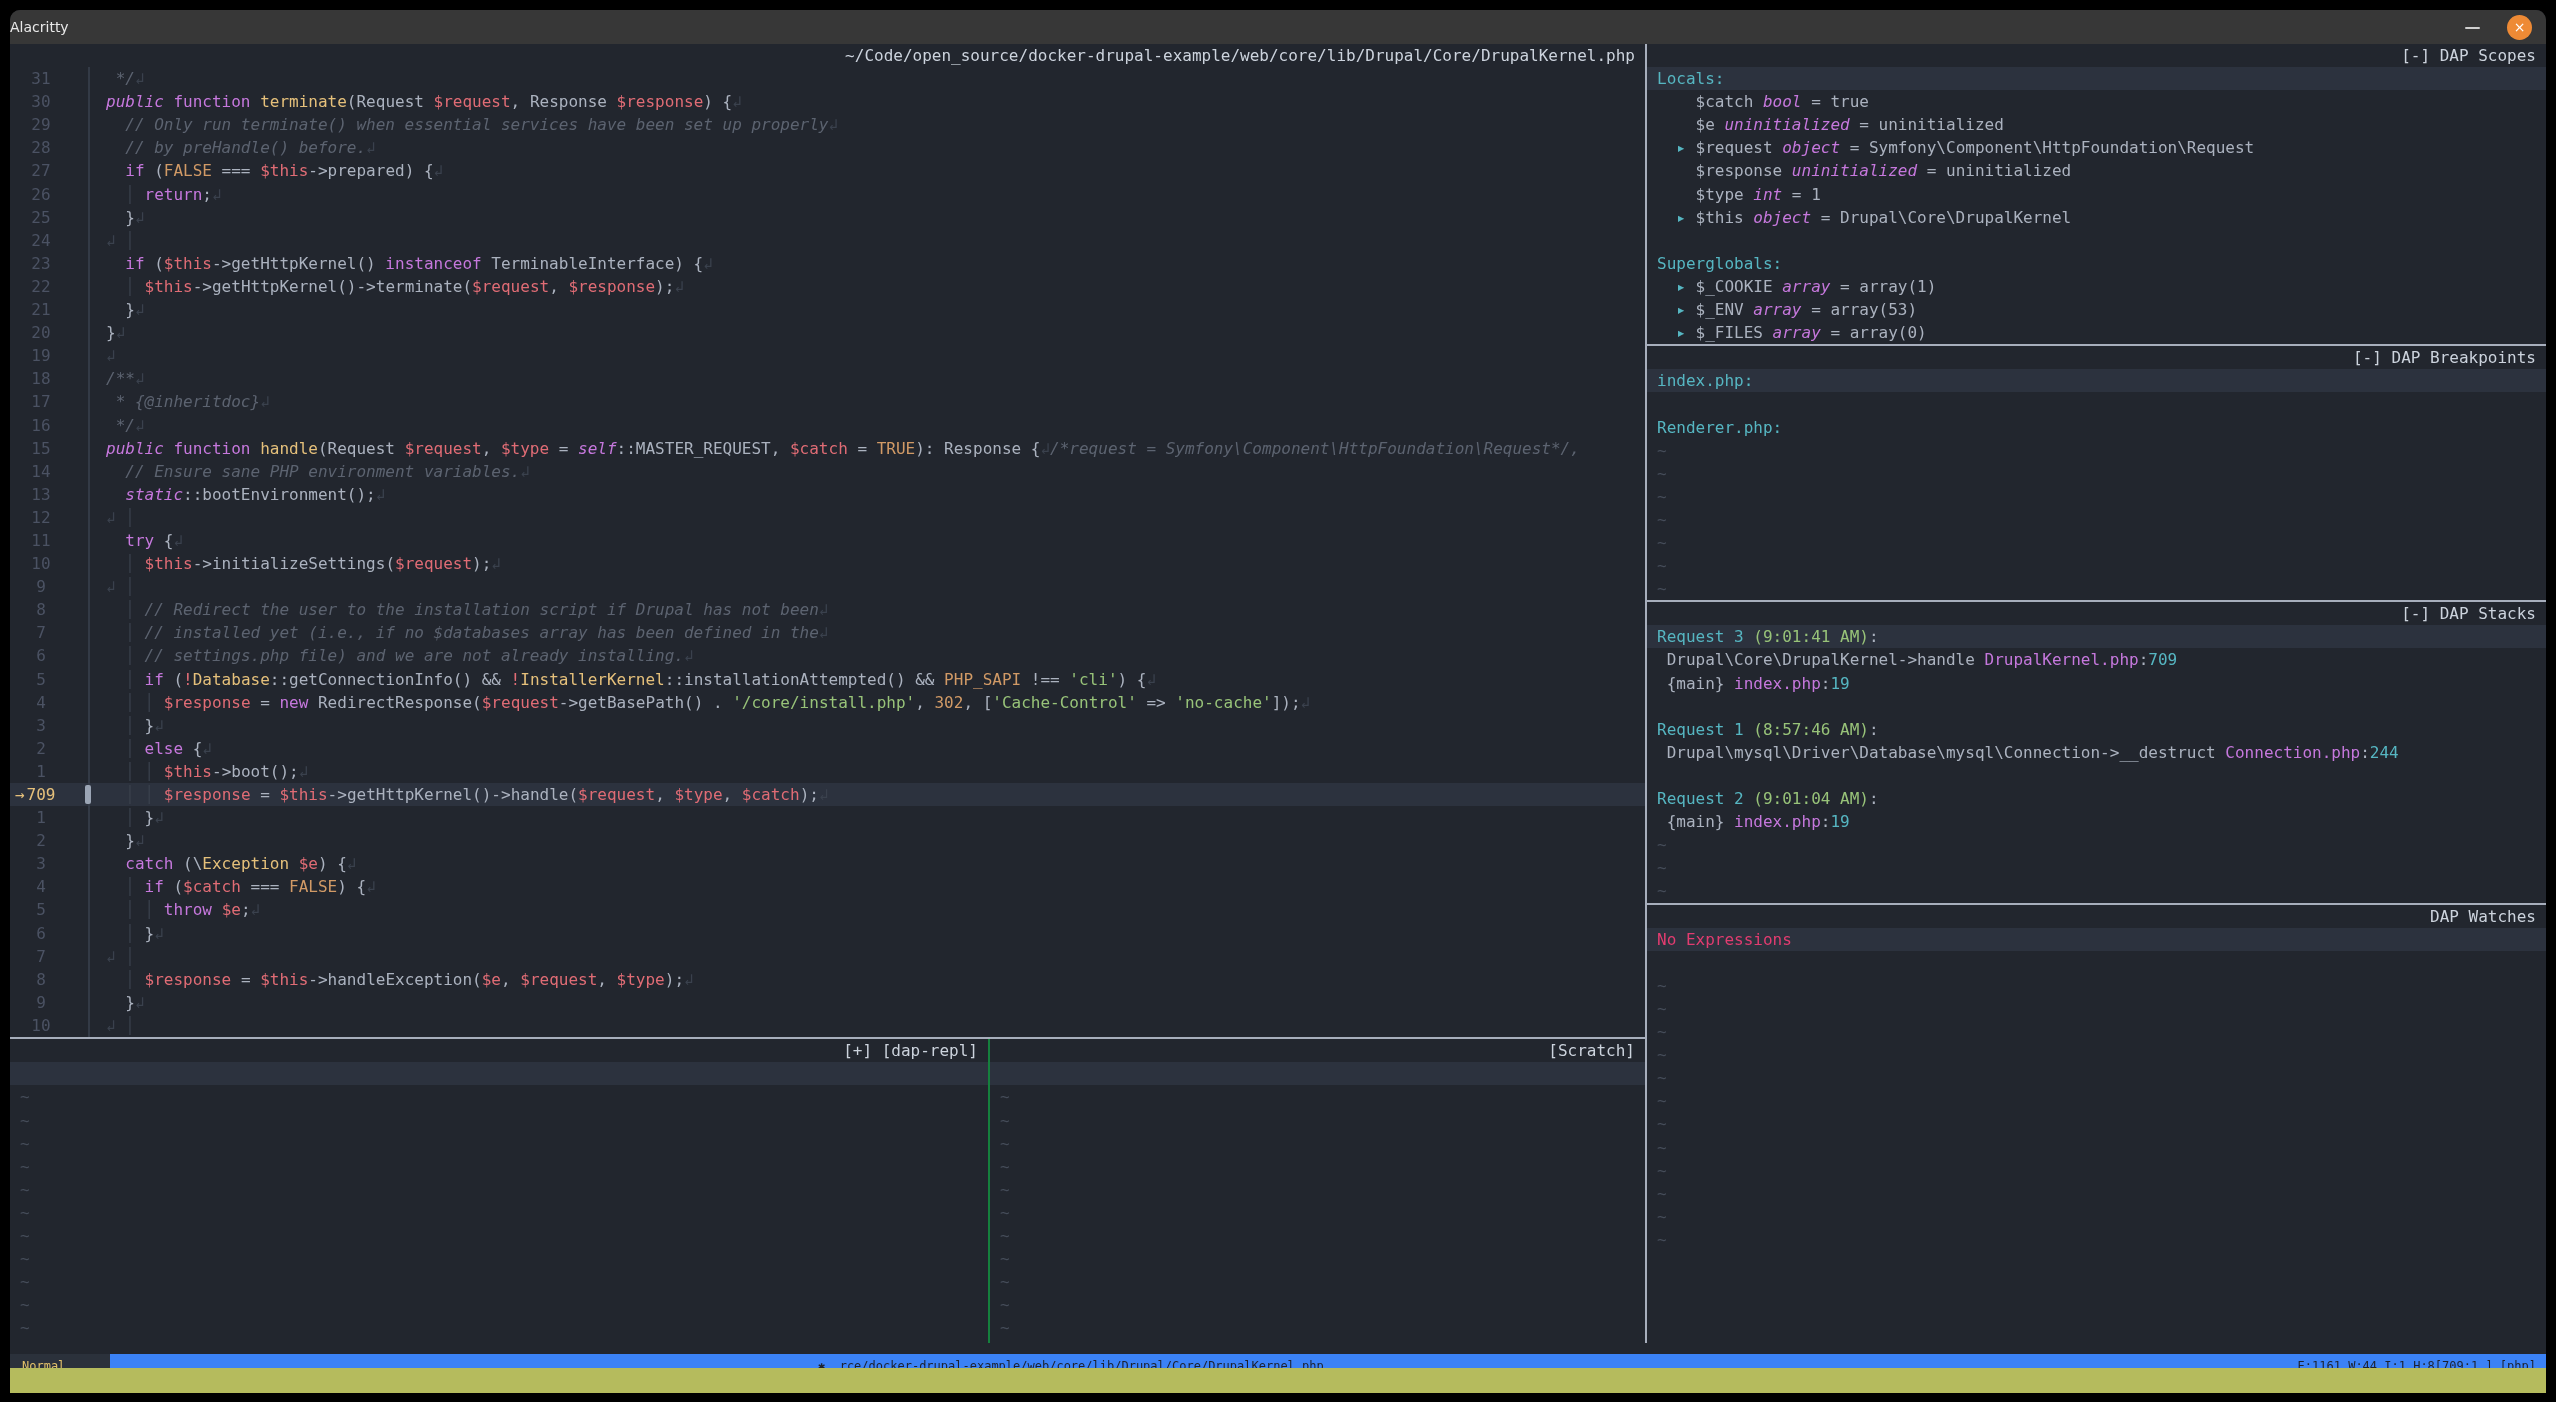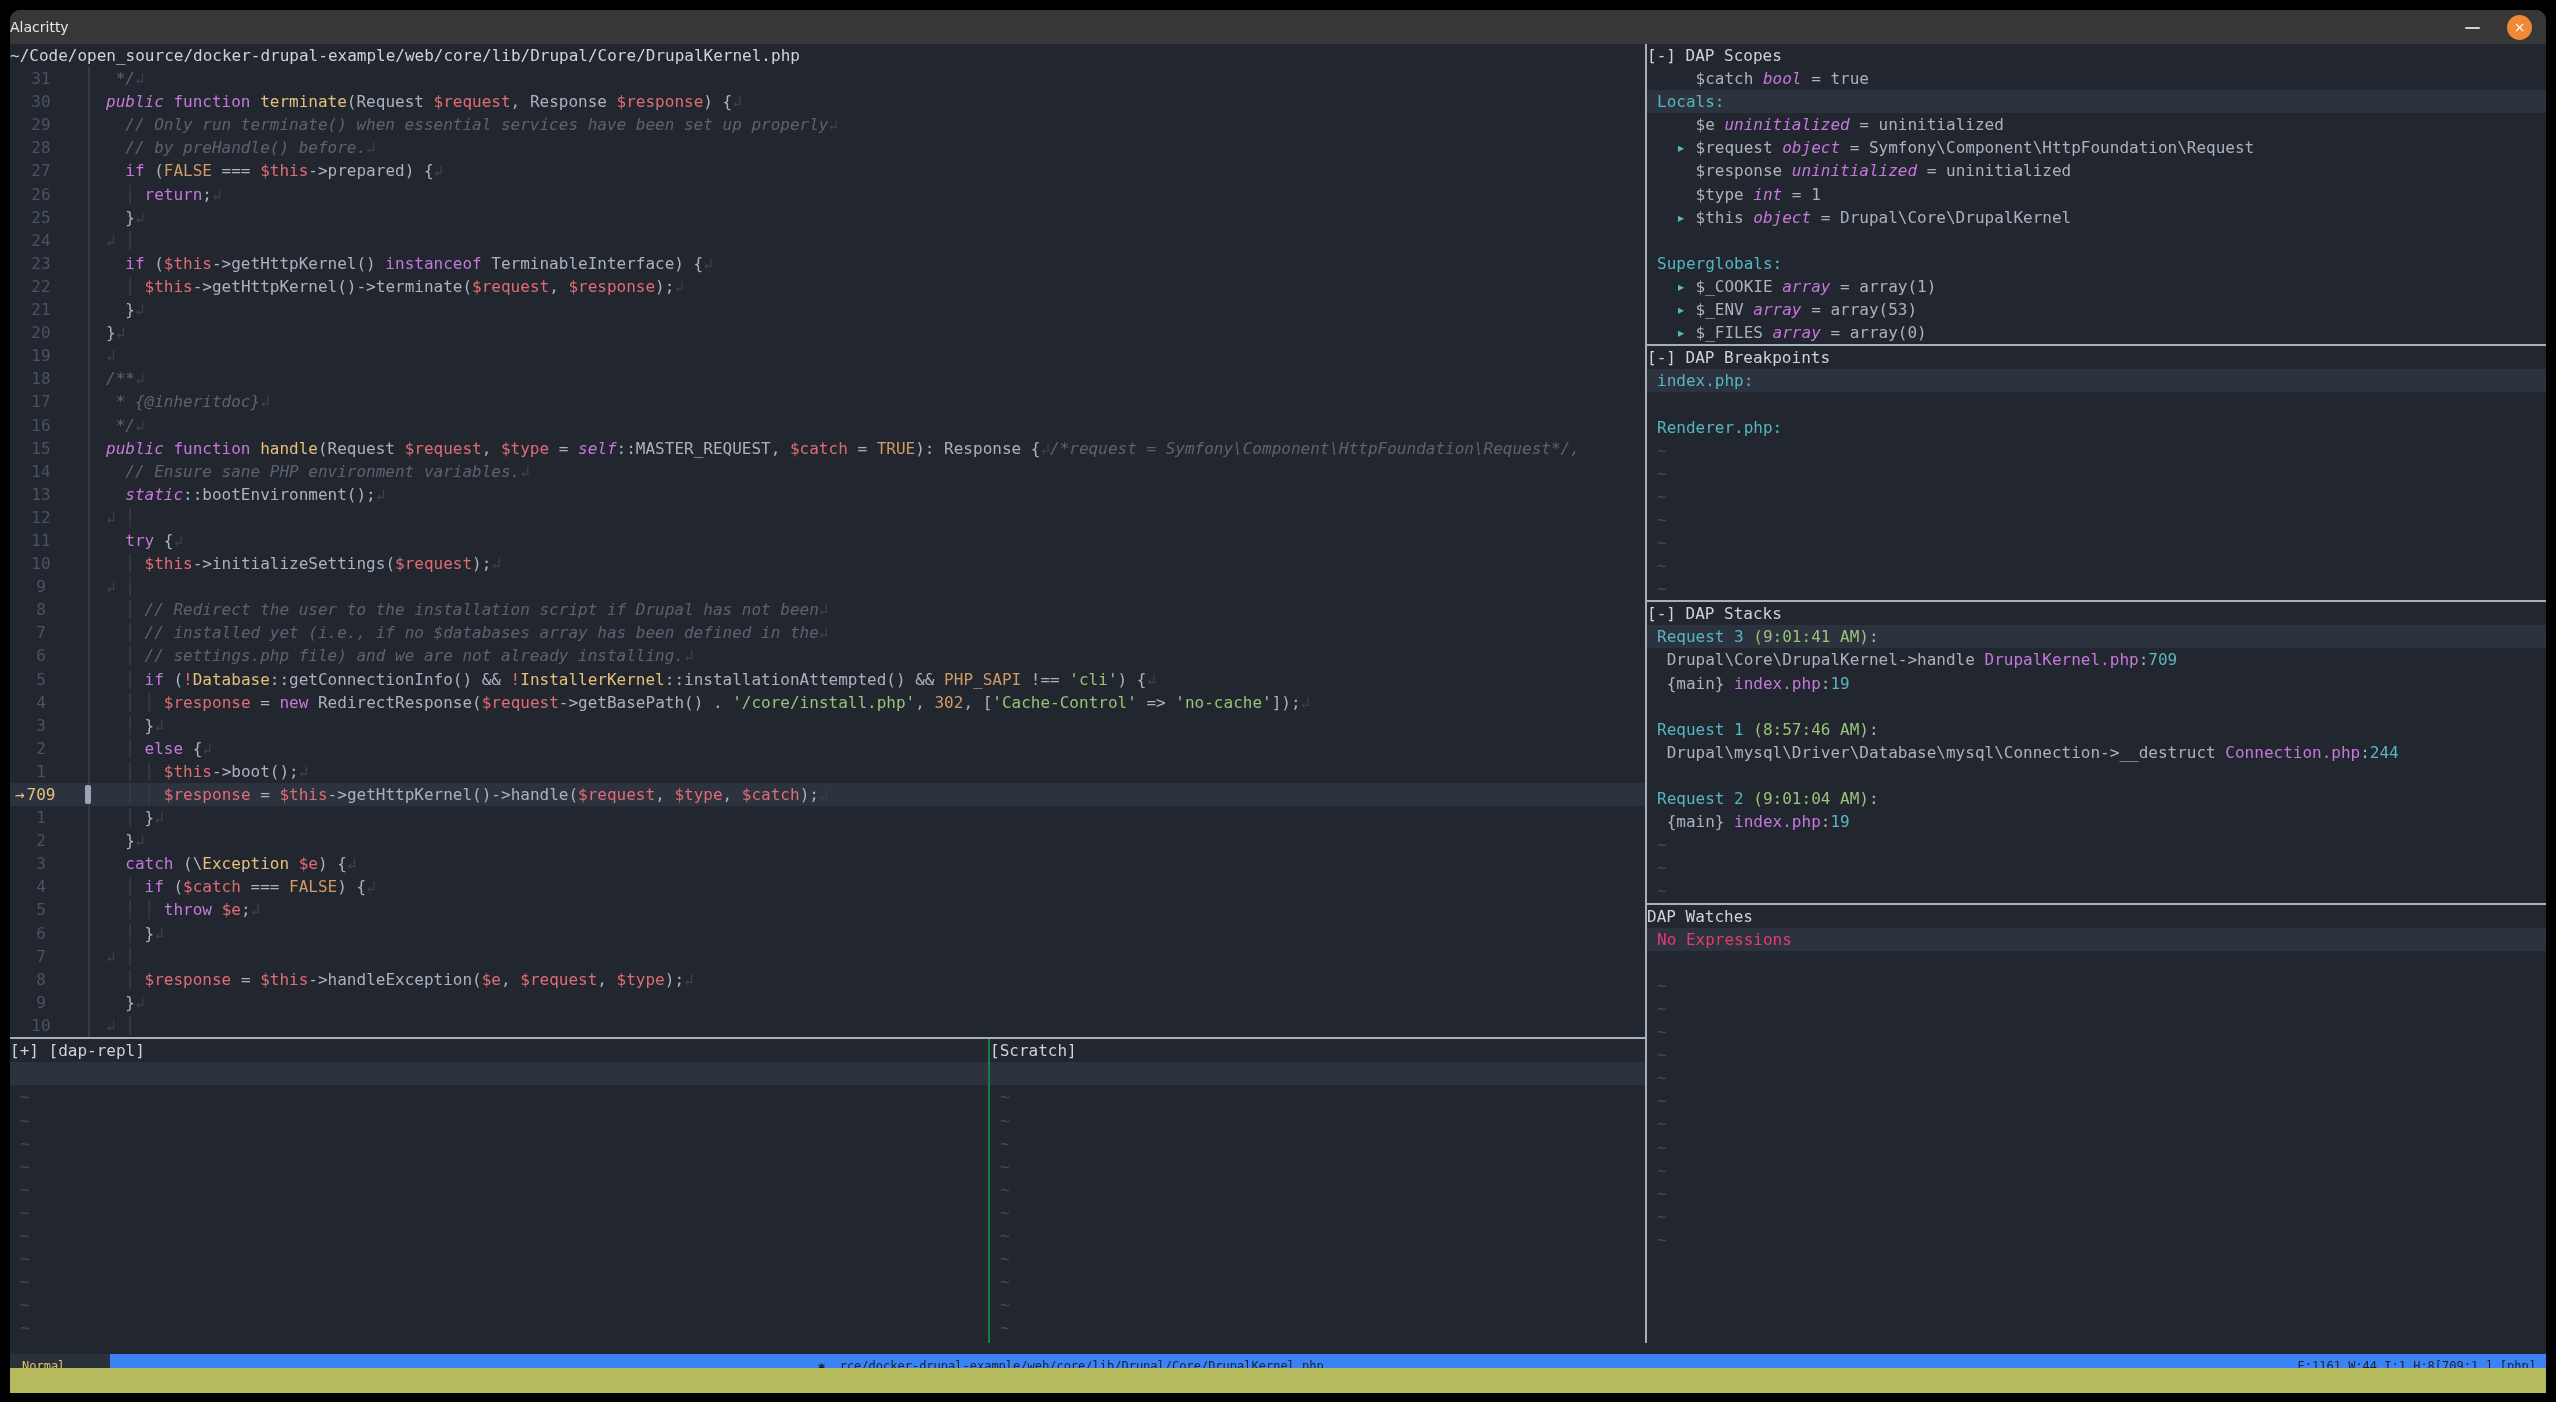--- a/index.html
+++ b/index.html
@@ -12,21 +12,21 @@
             font-family:"DejaVu Sans",sans-serif;font-size:14px;color:#e9e9e9;
             display:flex;align-items:center;}
   .minbtn{position:absolute;right:60px;top:0;width:26px;height:34px;cursor:default}
   .minbtn i{position:absolute;left:5px;top:17px;width:15px;height:2px;background:#cfcfcf;border-radius:1px}
   .closebtn{position:absolute;right:14px;top:5px;width:25px;height:25px;border-radius:50%;
             background:#ee8a35;color:#fff;font-size:14px;line-height:25px;text-align:center;
             font-family:"DejaVu Sans",sans-serif}
   
   .term{position:absolute;left:0;right:0;top:34px;bottom:50px;background:#22262e;overflow:hidden}
   .row,.prow,.wb,.cline{height:23.1px;line-height:23.1px;font-size:16px;white-space:pre;overflow:hidden}
-  .wb{padding-right:10px;color:#ccd3dd}
+  .wb{text-align:right;padding-right:10px;color:#ccd3dd}
   
   .codepane{position:absolute;left:0;top:0;width:1635px;bottom:0;overflow:hidden}
   .codelines{position:absolute;left:0;top:23.1px;width:100%;height:970.2px;overflow:hidden}
   .cline{display:flex;position:relative}
   .cline .lnum{width:62px;text-align:center;color:#4b5263;flex:none}
   .cline .lsep{width:34px;flex:none;position:relative}
   .cline .lsep::before{content:"";position:absolute;left:16px;top:0;bottom:0;width:2px;background:#333a46}
   .cline .ltext{flex:1;overflow:hidden}
   .cline.cur{background:#2c323e}
   .cline.cur .lnum{color:#e5c07b}
@@ -172,22 +172,22 @@
         </div>
       </div>
     </div>
 
     <div class="vdivider"></div>
 
     <div class="dapcol">
       <div class="panel scopes">
         <div class="wb">[-] DAP Scopes</div>
         <div>
+            <div class="prow hl"><span class="sg-cy">Locals:</span></div>
             <div class="prow"><span class="sg-n">    $catch </span><span class="sg-kwi">bool</span><span class="sg-n"> = true</span></div>
-            <div class="prow hl"><span class="sg-cy">Locals:</span></div>
             <div class="prow"><span class="sg-n">    $e </span><span class="sg-kwi">uninitialized</span><span class="sg-n"> = uninitialized</span></div>
             <div class="prow"><span class="sg-cy">  ▸ </span><span class="sg-n">$request </span><span class="sg-kwi">object</span><span class="sg-n"> = Symfony\Component\HttpFoundation\Request</span></div>
             <div class="prow"><span class="sg-n">    $response </span><span class="sg-kwi">uninitialized</span><span class="sg-n"> = uninitialized</span></div>
             <div class="prow"><span class="sg-n">    $type </span><span class="sg-kwi">int</span><span class="sg-n"> = 1</span></div>
             <div class="prow"><span class="sg-cy">  ▸ </span><span class="sg-n">$this </span><span class="sg-kwi">object</span><span class="sg-n"> = Drupal\Core\DrupalKernel</span></div>
             <div class="prow"></div>
             <div class="prow"><span class="sg-cy">Superglobals:</span></div>
             <div class="prow"><span class="sg-cy">  ▸ </span><span class="sg-n">$_COOKIE </span><span class="sg-kwi">array</span><span class="sg-n"> = array(1)</span></div>
             <div class="prow"><span class="sg-cy">  ▸ </span><span class="sg-n">$_ENV </span><span class="sg-kwi">array</span><span class="sg-n"> = array(53)</span></div>
             <div class="prow"><span class="sg-cy">  ▸ </span><span class="sg-n">$_FILES </span><span class="sg-kwi">array</span><span class="sg-n"> = array(0)</span></div>

